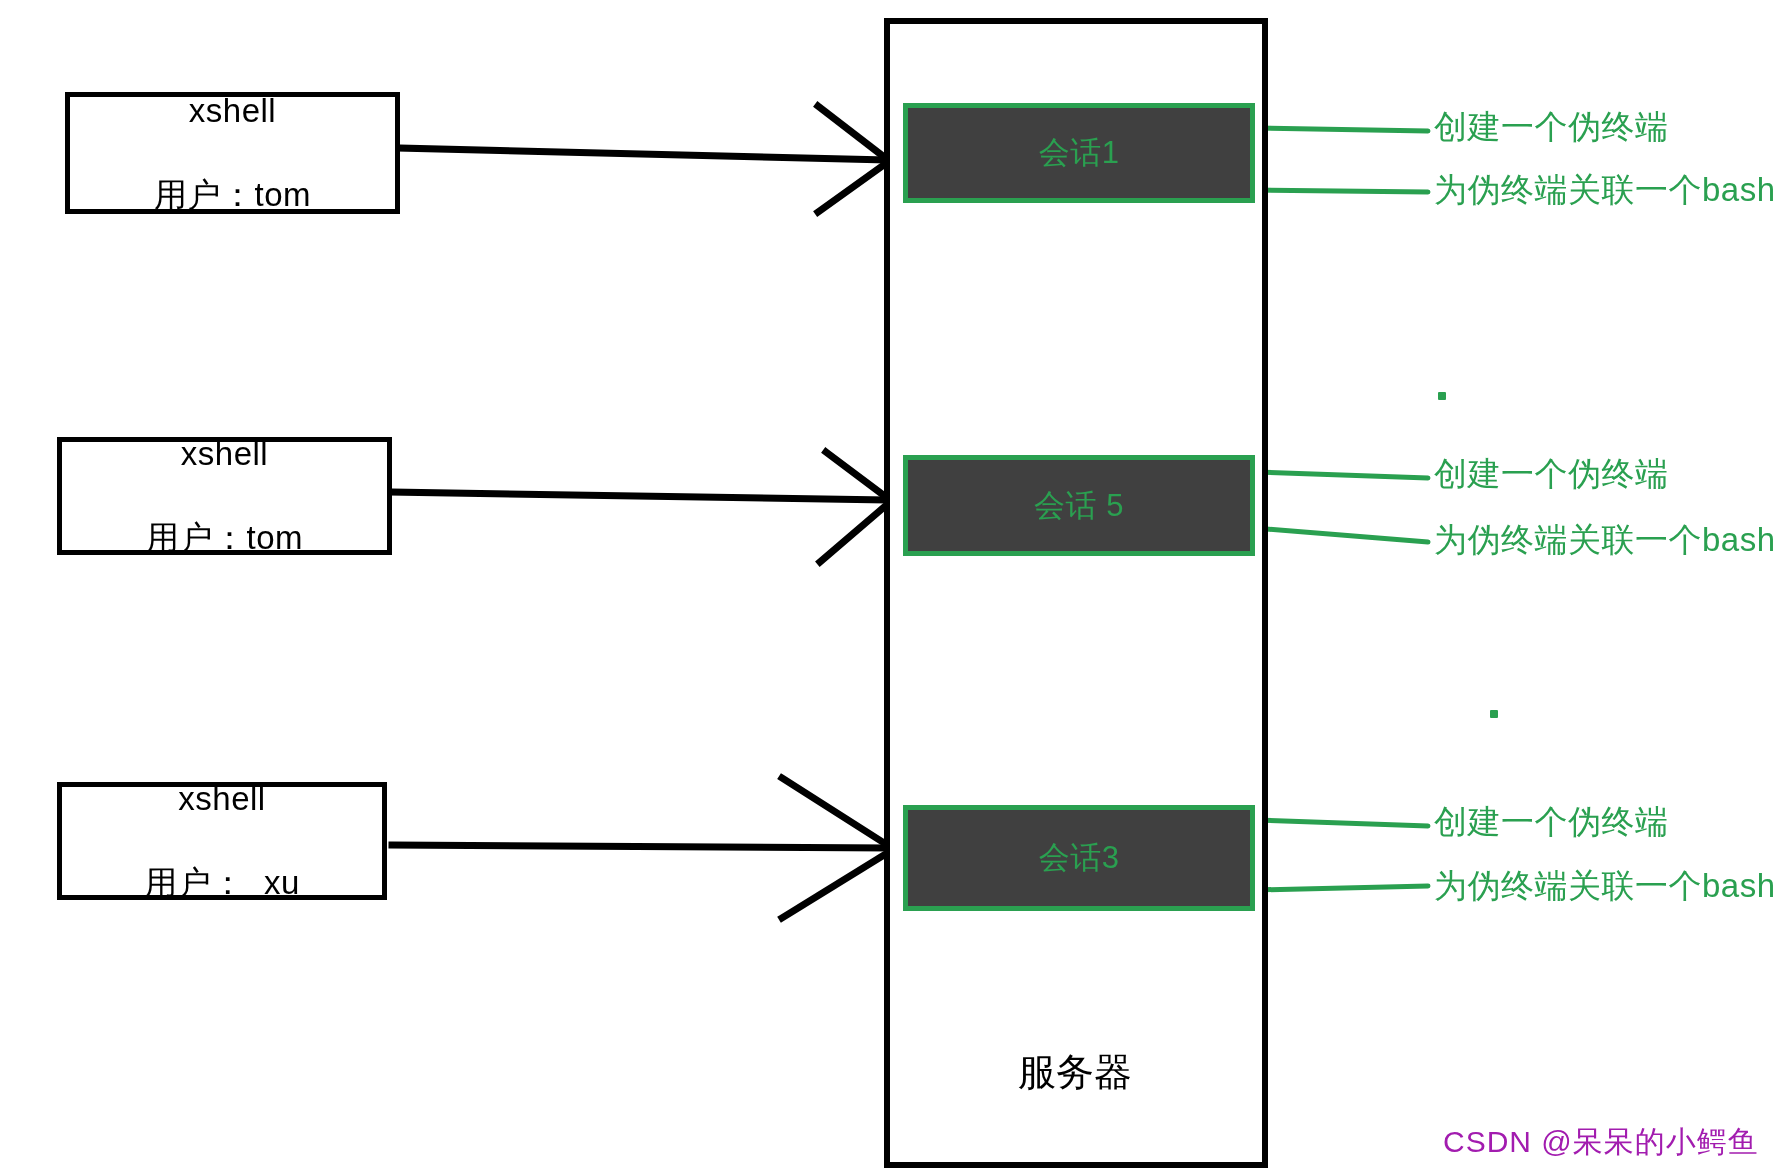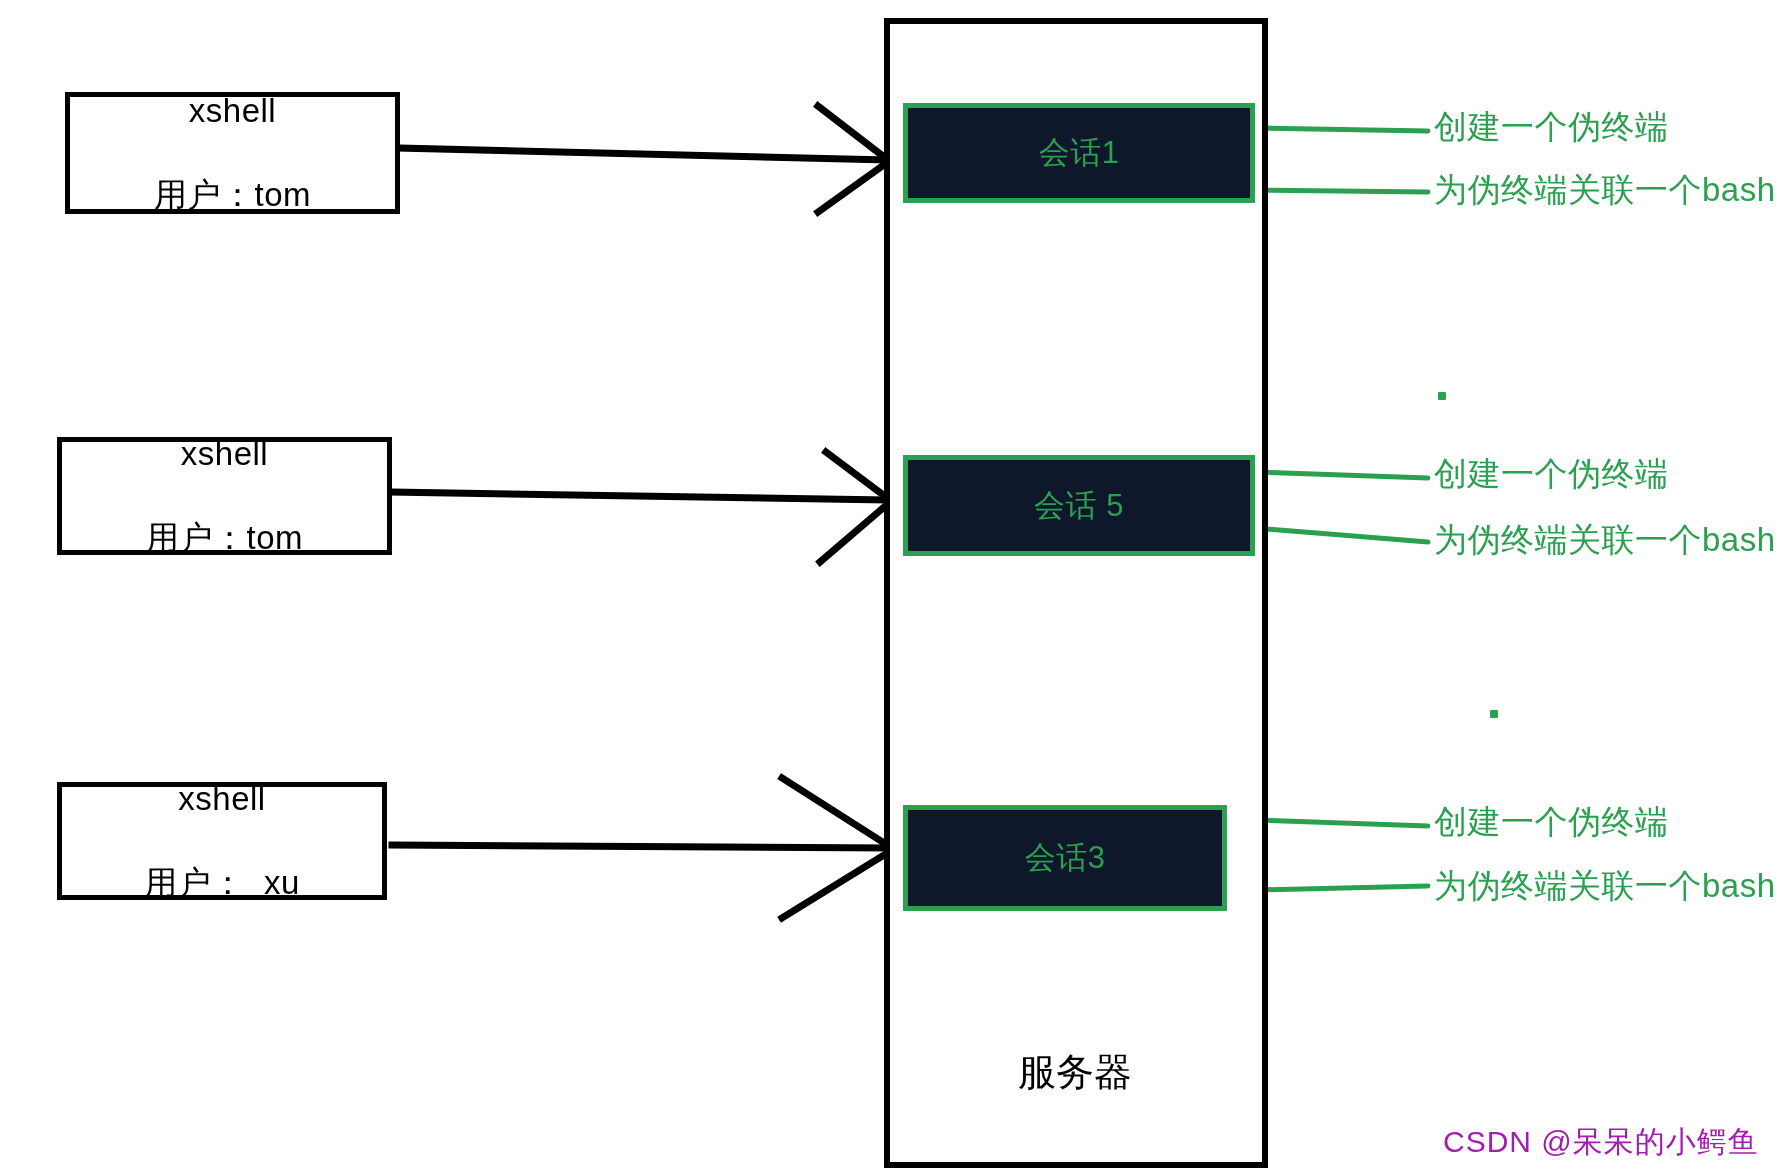--- a/index.html
+++ b/index.html
@@ -61,21 +61,21 @@
     position: absolute;
     font-size: 38px;
     color: #000000;
     white-space: pre;
     text-align: center;
   }
   .session-box {
     position: absolute;
     box-sizing: border-box;
     border: 5px solid #2aa050;
-    background: #0f172a;
+    background: #404040;
     display: flex;
     align-items: center;
     justify-content: center;
   }
   .session-label {
     font-size: 31px;
     color: #2aa050;
     white-space: pre;
     letter-spacing: 0.5px;
   }
@@ -161,21 +161,21 @@
   </div>
 
   <div class="session-box" style="left:903px; top:103px; width:352px; height:100px;">
     <span class="session-label">会话1</span>
   </div>
 
   <div class="session-box" style="left:903px; top:455px; width:352px; height:101px;">
     <span class="session-label">会话 5</span>
   </div>
 
-  <div class="session-box" style="left:903px; top:805px; width:324px; height:106px;">
+  <div class="session-box" style="left:903px; top:805px; width:352px; height:106px;">
     <span class="session-label">会话3</span>
   </div>
 
   <div class="server-label" style="left:1018px; top:1047px;">服务器</div>
 
   <div class="anno" style="left:1434px; top:105px;">创建一个伪终端</div>
   <div class="anno" style="left:1434px; top:168px;">为伪终端关联一个bash</div>
 
   <div class="anno" style="left:1434px; top:452px;">创建一个伪终端</div>
   <div class="anno" style="left:1434px; top:518px;">为伪终端关联一个bash</div>

